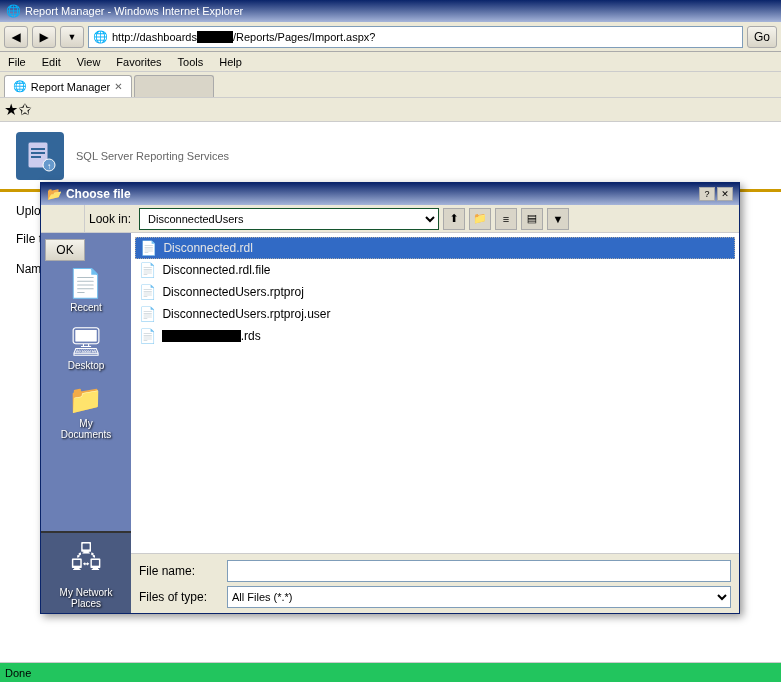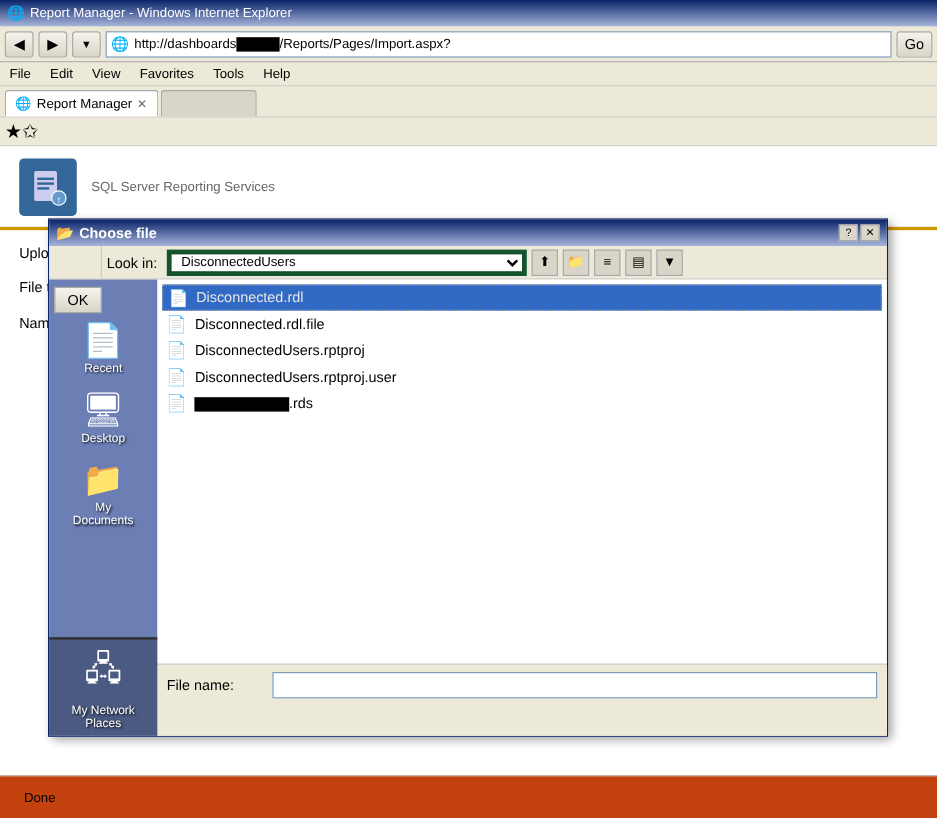--- a/index.html
+++ b/index.html
@@ -231,21 +231,21 @@
       background: #ece9d8;
       border-bottom: 1px solid #ccc;
       display: flex;
       align-items: center;
       padding: 0 4px;
       gap: 4px;
     }
     .lookin-label { font-size: 12px; margin-right: 4px; }
     .lookin-select {
       height: 22px;
-      border: 4px solid #14532d;
+      border: 1px solid #14532d;
       background: white;
       font-size: 11px;
       padding: 0 4px;
       flex: 1;
       max-width: 300px;
     }
     .toolbar-icon-btn {
       width: 22px; height: 22px;
       background: #d9d5c8;
       border: 1px solid #aaa;
@@ -275,21 +275,21 @@
     }
     .file-item.selected .file-item-label { color: #e5e5e5; }
     .file-icon { font-size: 14px; }
 
     .dialog-footer {
       height: 60px;
       background: #ece9d8;
       border-top: 1px solid #ccc;
       padding: 6px 8px;
       display: flex;
-      align-items: flex-start;
+      align-items: center;
       gap: 8px;
     }
     .footer-rows { flex: 1; display: flex; flex-direction: column; gap: 4px; }
     .footer-row { display: flex; align-items: center; gap: 8px; }
     .footer-label { font-size: 12px; min-width: 80px; }
     .footer-input {
       flex: 1;
       height: 22px;
       border: 1px solid #7f9db9;
       background: white;
@@ -316,26 +316,26 @@
       background: #ece9d8;
       border-right: 1px solid #ccc;
       display: flex;
       align-items: flex-start;
       justify-content: center;
       padding-top: 8px;
     }
 
     
     .status-bar {
-      background: #c2410c;
+      background: #22c55e;
       border-top: 1px solid #ccc;
-      height: 36px;
-      display: flex;
-      align-items: center;
-      padding: 0 20px;
+      height: 20px;
+      display: flex;
+      align-items: center;
+      padding: 0 5px;
       font-size: 11px;
       position: fixed;
       bottom: 0;
       width: 781px;
     }
 
     .redacted-bar {
       background: black;
       display: inline-block;
       color: transparent;
@@ -504,20 +504,26 @@
             </div>
 
           </div>
 
           <div class="dialog-footer">
             <div class="footer-rows">
               <div class="footer-row">
                 <span class="footer-label">File name:</span>
                 <input class="footer-input" type="text" style="">
               </div>
+              <div class="footer-row">
+                <span class="footer-label">Files of type:</span>
+                <select class="footer-select">
+                  <option>All Files (*.*)</option>
+                </select>
+              </div>
             </div>
           </div>
         </div>
 
       </div>
     </div>
   </div>
 
 </div>
 

